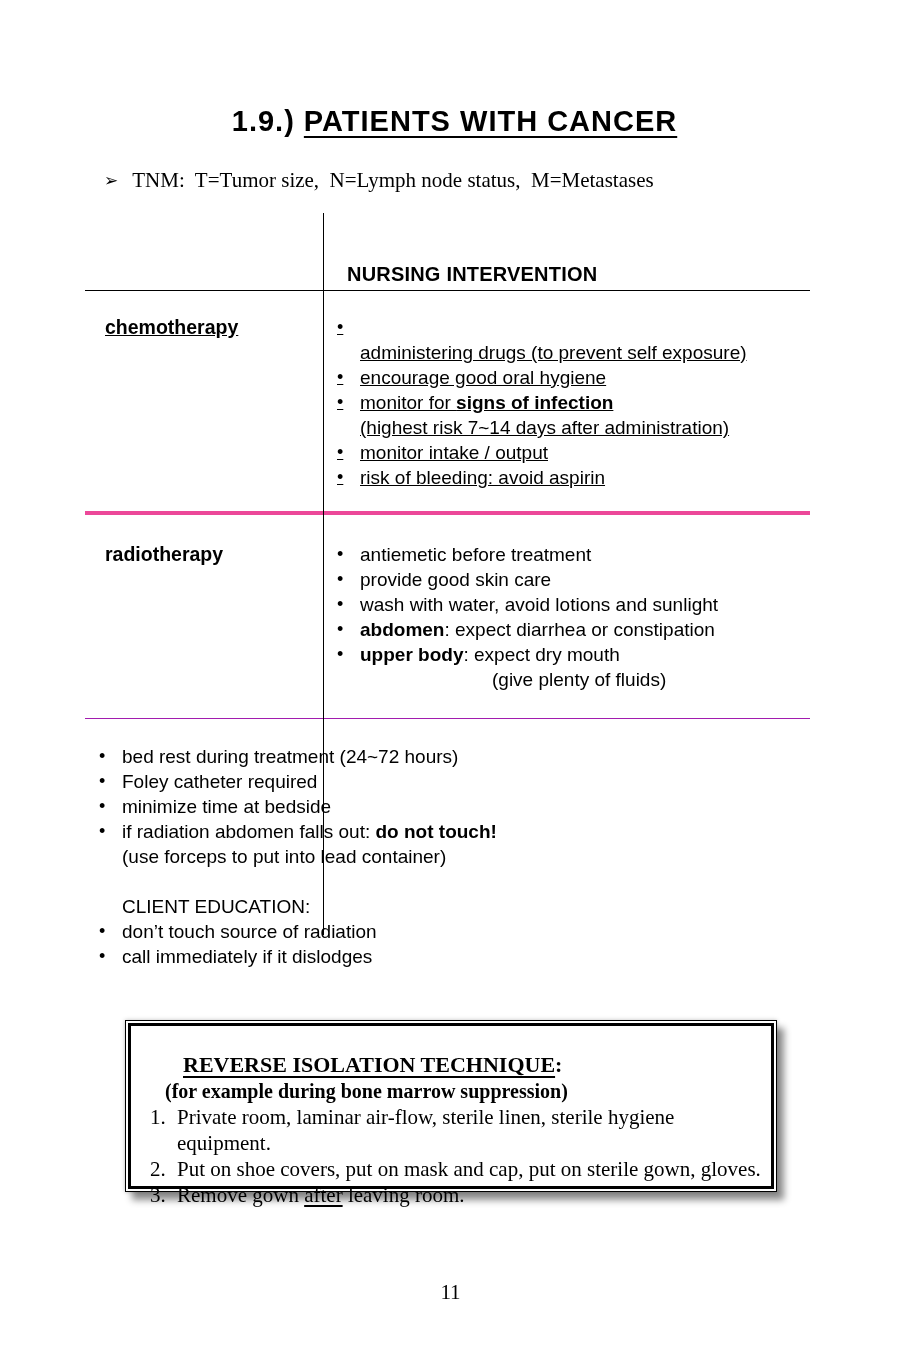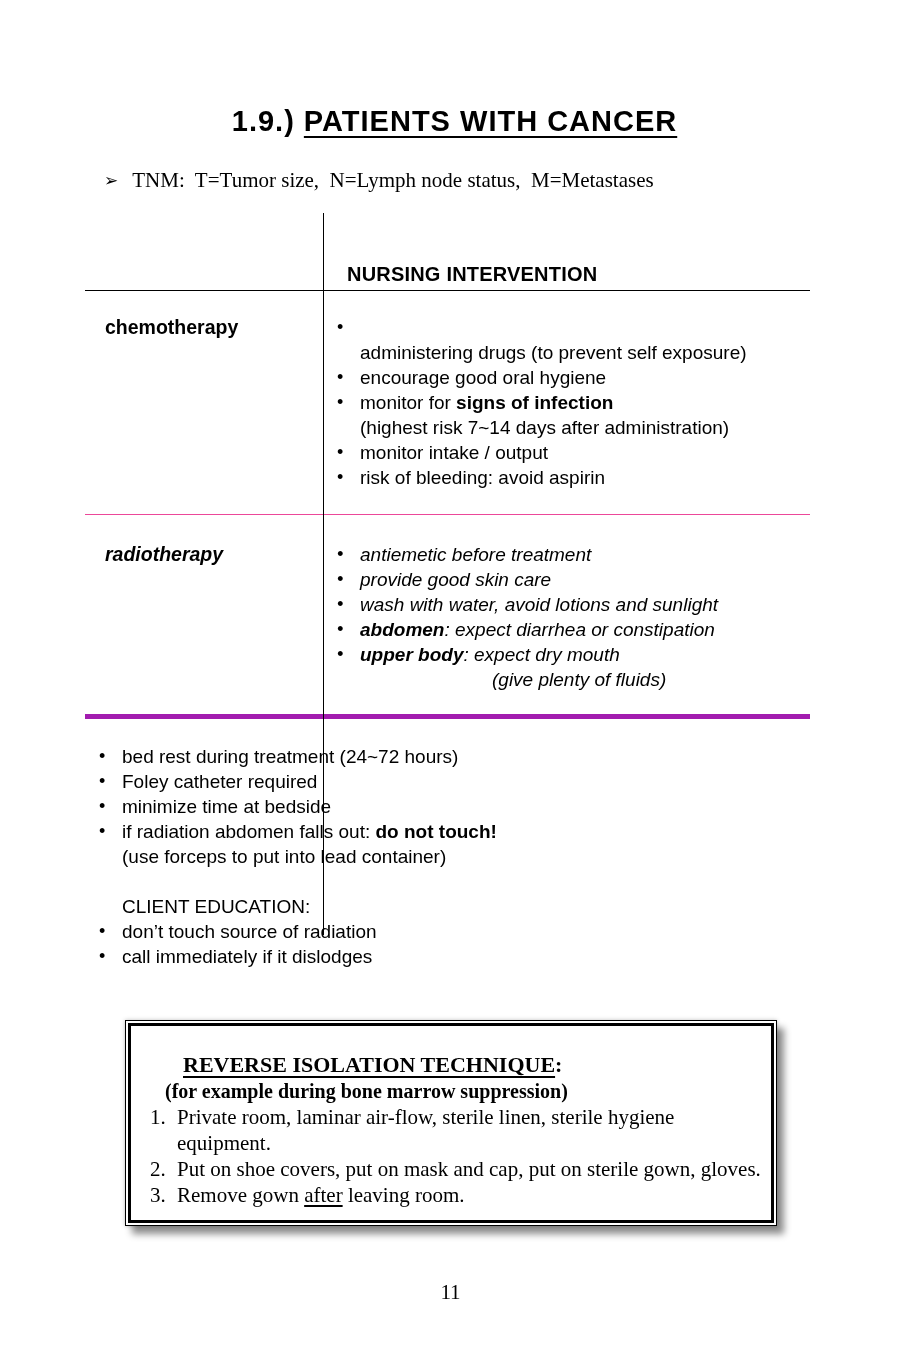--- a/index.html
+++ b/index.html
@@ -46,22 +46,22 @@
   .vline {
     position: absolute; left: 238px; top: 0; height: 722px;
     width: 0; border-left: 1px solid #000;
   }
   .thead {
     height: 30px; border-bottom: 1px solid #000;
     padding-left: 262px; padding-top: 2px;
     font-size: 20px; font-weight: bold; letter-spacing: 0.2px; margin-top: 48px;
   }
   .trow { display: flex; width: 100%; }
-  .row-chemo   { height: 224px; border-bottom: 1px solid #ec4899; }
-  .row-radio   { height: 204px; border-bottom: 5px solid #a21caf; font-style: italic; }
+  .row-chemo   { height: 224px; border-bottom: 4px solid #ec4899; text-decoration: underline; }
+  .row-radio   { height: 204px; border-bottom: 1px solid #a21caf; }
   .row-internal{ height: 264px; }
   .tlabel {
     width: 238px; flex: none;
     padding-left: 20px; padding-right: 8px;
     font-weight: bold; font-size: 19.5px; line-height: 25px;
     white-space: pre-line;
   }
   .tcontent { flex: 1; padding-left: 14px; }
   .row-chemo    .tlabel, .row-chemo    .tcontent { padding-top: 24px; }
   .row-radio    .tlabel, .row-radio    .tcontent { padding-top: 27px; }
@@ -70,21 +70,21 @@
   .line { display: flex; font-size: 19px; line-height: 25px; }
   .line .bullet { width: 23px; flex: none; font-size: 18px; }
   .line.nb { padding-left: 23px; }
   .line .txt { white-space: pre-wrap; }
   .line.indent2 .txt { margin-left: 132px; }
   .line.gap { margin-top: 25px; }
   .b { font-weight: bold; }
 
   
   .isobox {
-    position: absolute; left: 125px; top: 1020px; width: 652px; height: 206px;
+    position: absolute; left: 125px; top: 1020px; width: 652px; height: 172px;
     border: 1px solid #000; background: #fff;
     box-shadow: 7px 8px 7px rgba(0,0,0,0.45), 0 0 4px rgba(0,0,0,0.25);
   }
   .isobox-inner {
     position: absolute; inset: 2px; border: 3px solid #000;
     padding-top: 26px;
     font-family: "Liberation Serif", serif;
     font-size: 21px; line-height: 26px;
   }
   .iso-heading { padding-left: 52px; font-weight: bold; font-size: 22px; }

